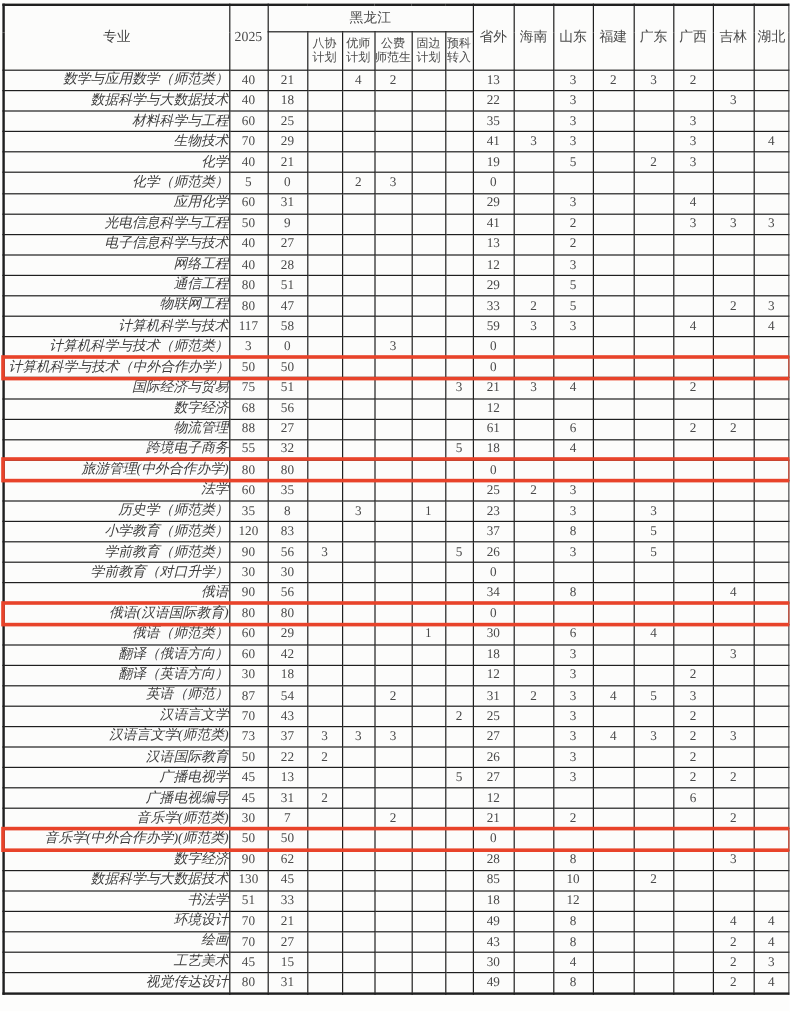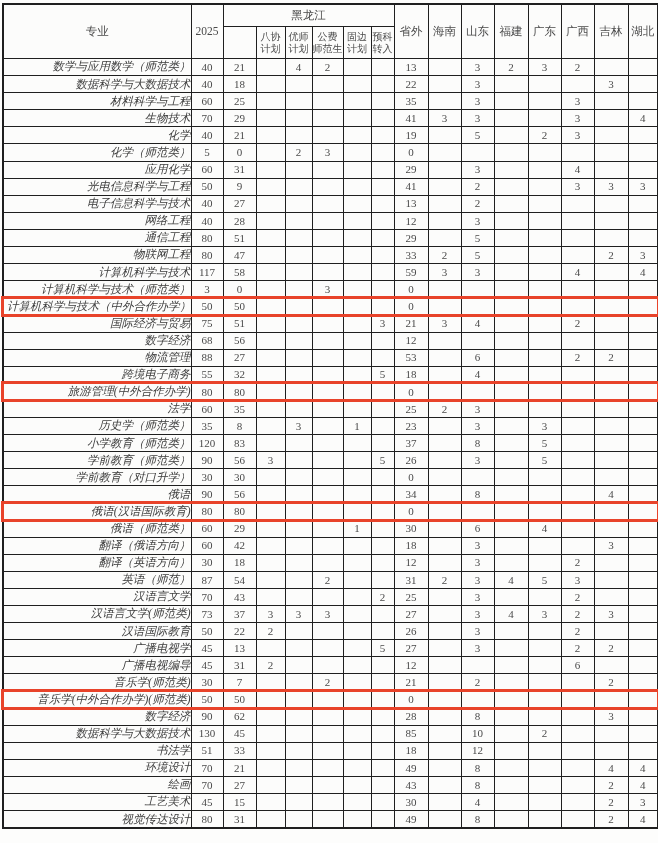--- a/index.html
+++ b/index.html
@@ -390,21 +390,21 @@
         </tr>
         <tr>
           <td class="major">物流管理</td>
           <td>88</td>
           <td>27</td>
           <td></td>
           <td></td>
           <td></td>
           <td></td>
           <td></td>
-          <td>53</td>
+          <td>61</td>
           <td></td>
           <td>6</td>
           <td></td>
           <td></td>
           <td>2</td>
           <td>2</td>
           <td></td>
         </tr>
         <tr>
           <td class="major">跨境电子商务</td>

